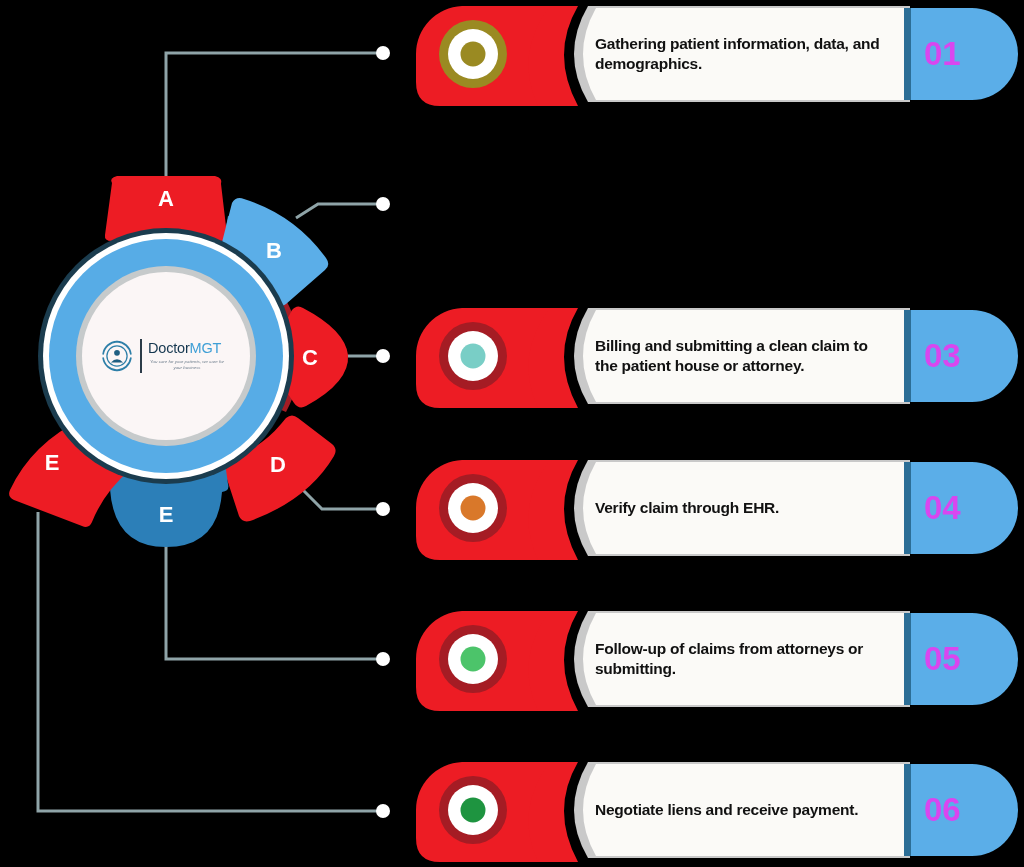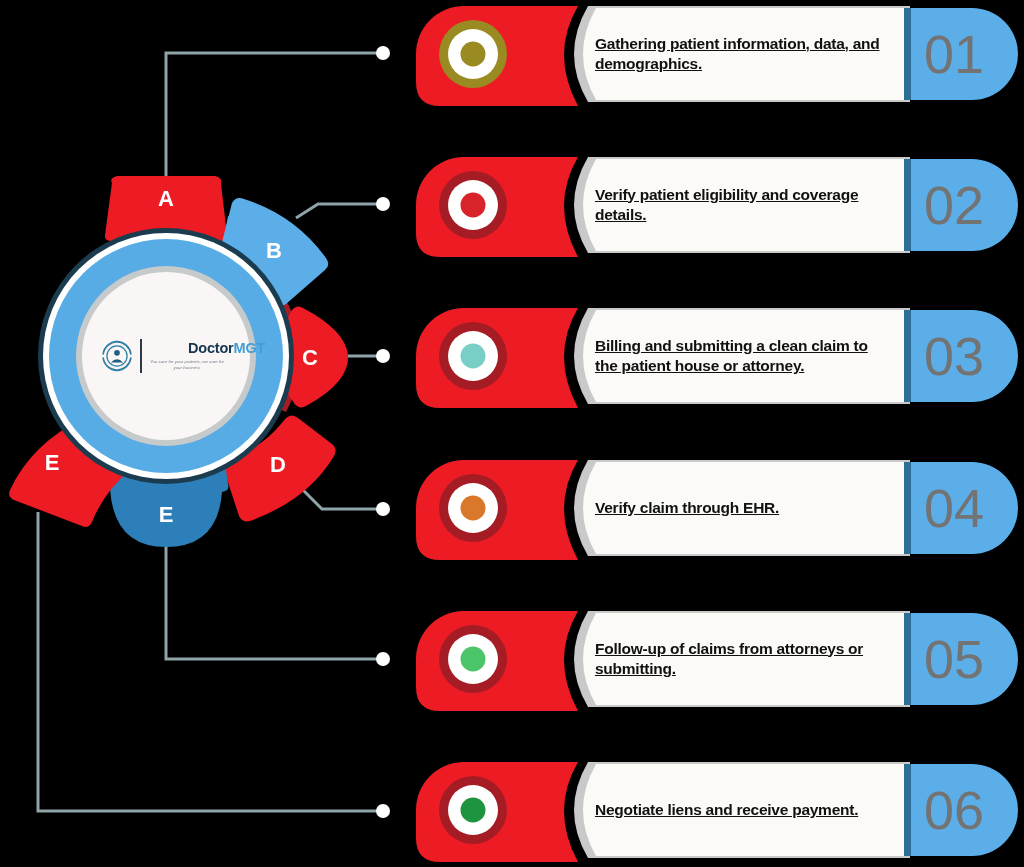--- a/index.html
+++ b/index.html
@@ -44,25 +44,24 @@
   }
   #logo-mark { width:34px; height:34px; flex:0 0 34px; }
   #logo-divider {
     width:2px; height:34px;
     background:#2b3b48;
     flex:0 0 2px;
   }
   #logo-text { display:flex; flex-direction:column; justify-content:center; }
   #logo-word {
     font-size:14.5px;
-    font-weight:bold;
+    font-weight:normal;
     letter-spacing:-0.2px;
     line-height:1;
     white-space:nowrap;
-    margin-left:40px;
   }
   #logo-word .doctor { color:#15374f; }
   #logo-word .mgt { color:#3e9fd6; }
   #logo-tagline {
     font-size:4.4px;
     color:#6d7d8c;
     line-height:1.35;
     margin-top:3px;
     font-style:italic;
     max-width:78px;
@@ -89,35 +88,34 @@
     top:0;
     width:295px;
     height:104px;
     display:flex;
     align-items:center;
     font-size:15.5px;
     font-weight:bold;
     line-height:1.32;
     color:#111111;
     letter-spacing:-0.25px;
-    text-decoration:underline;
   }
   .row-number {
     position:absolute;
     left:496px;
     top:0;
     width:118px;
     height:104px;
     display:flex;
     align-items:center;
     justify-content:flex-start;
     padding-left:18px;
-    font-size:54px;
-    font-weight:normal;
-    color:#737373;
+    font-size:33px;
+    font-weight:bold;
+    color:#d946ef;
     letter-spacing:0px;
     pointer-events:none;
   }
 </style>
 </head>
 <body>
 
 <div id="stage">
 
   <div id="wheel-area">
@@ -228,35 +226,20 @@
           <rect x="494" y="6" width="7" height="92" fill="#2C6E96"></rect>
           <path d="M52,4 L150,4 L150,104 L30,104 Q6,104 6,80 L6,52 A48,48 0 0 1 52,4 Z" fill="#ED1C24"></path>
           <path d="M140,4 L168,4 Q140,52 168,104 L128,104 Q104,52 140,4 Z" fill="#ED1C24"></path>
           <circle cx="63" cy="52" r="34" fill="#9A8A22"></circle>
           <circle cx="63" cy="52" r="25" fill="#FFFFFF"></circle>
           <circle cx="63" cy="52" r="12.5" fill="#9A8A22"></circle>
         </svg>
         <div class="row-text">Gathering patient information, data, and demographics.</div>
         <div class="row-number">01</div>
       </div>
-      <div class="row" style="top: 153px;">
-        <svg class="row-svg" width="614" height="104" viewBox="0 0 614 104">
-          <path d="M178,4 Q150,52 178,100 L500,100 L500,4 Z" fill="#C9C9C9"></path>
-          <path d="M186,6 Q160,52 186,98 L500,98 L500,6 Z" fill="#FBFAF7"></path>
-          <path d="M496,6 L562,6 A46,46 0 0 1 562,98 L496,98 Z" fill="#5BAEE8"></path>
-          <rect x="494" y="6" width="7" height="92" fill="#2C6E96"></rect>
-          <path d="M52,4 L150,4 L150,104 L30,104 Q6,104 6,80 L6,52 A48,48 0 0 1 52,4 Z" fill="#ED1C24"></path>
-          <path d="M140,4 L168,4 Q140,52 168,104 L128,104 Q104,52 140,4 Z" fill="#ED1C24"></path>
-          <circle cx="63" cy="52" r="34" fill="#A51C24"></circle>
-          <circle cx="63" cy="52" r="25" fill="#FFFFFF"></circle>
-          <circle cx="63" cy="52" r="12.5" fill="#D8232A"></circle>
-        </svg>
-        <div class="row-text">Verify patient eligibility and coverage details.</div>
-        <div class="row-number">02</div>
-      </div>
       <div class="row" style="top: 304px;">
         <svg class="row-svg" width="614" height="104" viewBox="0 0 614 104">
           <path d="M178,4 Q150,52 178,100 L500,100 L500,4 Z" fill="#C9C9C9"></path>
           <path d="M186,6 Q160,52 186,98 L500,98 L500,6 Z" fill="#FBFAF7"></path>
           <path d="M496,6 L562,6 A46,46 0 0 1 562,98 L496,98 Z" fill="#5BAEE8"></path>
           <rect x="494" y="6" width="7" height="92" fill="#2C6E96"></rect>
           <path d="M52,4 L150,4 L150,104 L30,104 Q6,104 6,80 L6,52 A48,48 0 0 1 52,4 Z" fill="#ED1C24"></path>
           <path d="M140,4 L168,4 Q140,52 168,104 L128,104 Q104,52 140,4 Z" fill="#ED1C24"></path>
           <circle cx="63" cy="52" r="34" fill="#A51C24"></circle>
           <circle cx="63" cy="52" r="25" fill="#FFFFFF"></circle>

